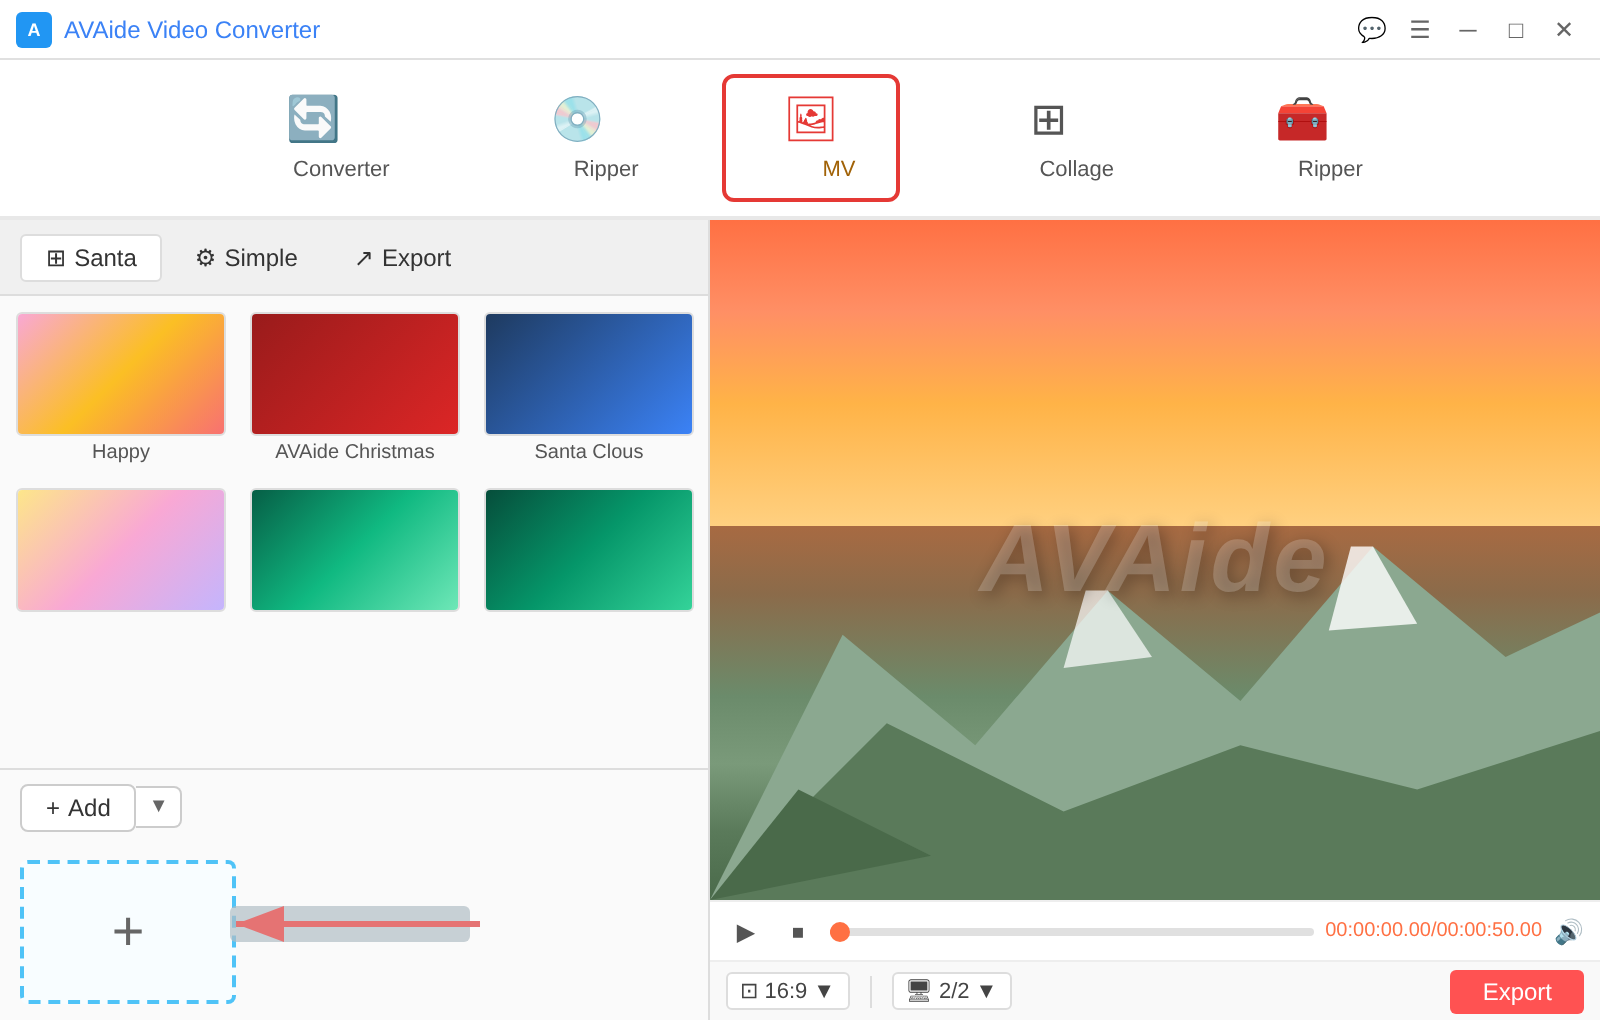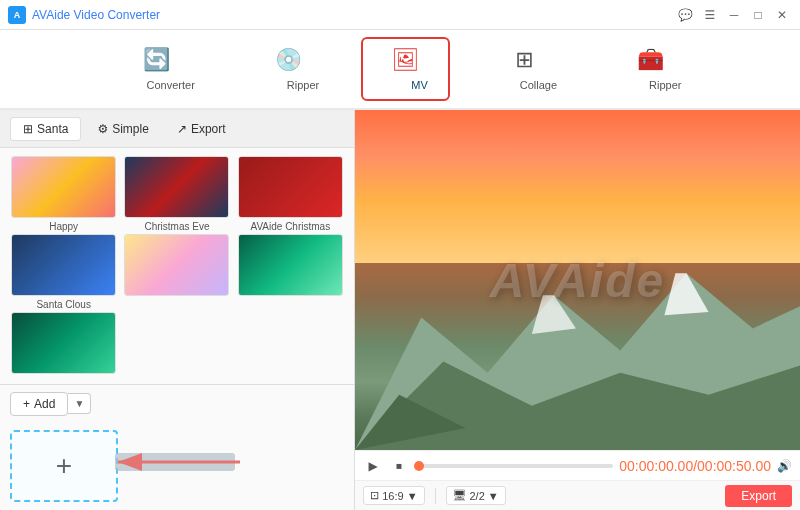--- a/index.html
+++ b/index.html
@@ -62,21 +62,21 @@
     .nav-item .nav-icon {
       font-size: 22px;
       color: #555;
     }
     .nav-item.active .nav-icon { color: #e53935; }
     .nav-item .nav-label {
       font-size: 11px;
       color: #555;
       margin-left: 28px;
     }
-    .nav-item.active .nav-label { color: #0c4a6e; }
+    .nav-item.active .nav-label { color: #a16207; }
 
     
     #main {
       display: flex;
       height: calc(510px - 30px - 80px);
     }
 
     
     #left-panel {
       width: 355px;
@@ -110,21 +110,21 @@
     }
     .sub-nav-item .sub-icon { font-size: 12px; }
 
     
     #theme-grid {
       flex: 1;
       overflow-y: auto;
       padding: 8px;
       display: grid;
       grid-template-columns: repeat(3, 1fr);
-      gap: 2px;
+      gap: 12px;
       align-content: start;
     }
     #theme-grid::-webkit-scrollbar { width: 4px; }
     #theme-grid::-webkit-scrollbar-thumb { background: #ccc; border-radius: 2px; }
 
     .theme-item {
       cursor: pointer;
       display: flex;
       flex-direction: column;
       align-items: center;
@@ -298,21 +298,21 @@
     .progress-dot {
       position: absolute;
       right: 98%;
       top: 50%;
       transform: translate(50%, -50%);
       width: 10px; height: 10px;
       background: #ff7043;
       border-radius: 50%;
     }
     .time-display {
-      font-size: 14px;
+      font-size: 10px;
       color: #ff7043;
       white-space: nowrap;
     }
     .vol-btn {
       font-size: 12px;
       color: #555;
       cursor: pointer;
     }
 
     
@@ -414,26 +414,20 @@
 
     <div id="theme-grid">
     <div class="theme-item">
           <div class="theme-thumb">
             <div class="theme-thumb-inner theme-happy"></div>
           </div>
           <span class="theme-label">Happy</span>
         </div>
         <div class="theme-item">
           <div class="theme-thumb">
-            <div class="theme-thumb-inner theme-christmas-eve"></div>
-          </div>
-          <span class="theme-label">Christmas Eve</span>
-        </div>
-        <div class="theme-item">
-          <div class="theme-thumb">
             <div class="theme-thumb-inner theme-merry-christmas"></div>
           </div>
           <span class="theme-label">AVAide Christmas</span>
         </div>
         <div class="theme-item">
           <div class="theme-thumb">
             <div class="theme-thumb-inner theme-santa-claus"></div>
           </div>
           <span class="theme-label">Santa Clous</span>
         </div>

